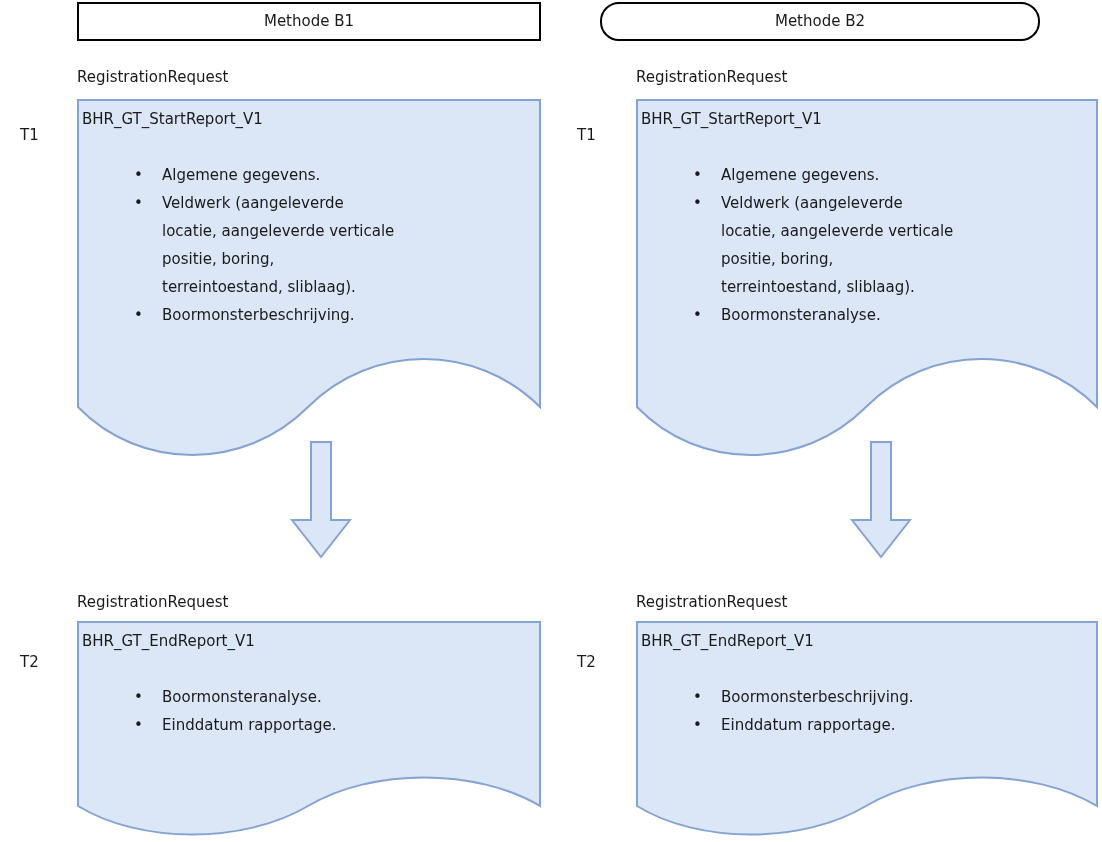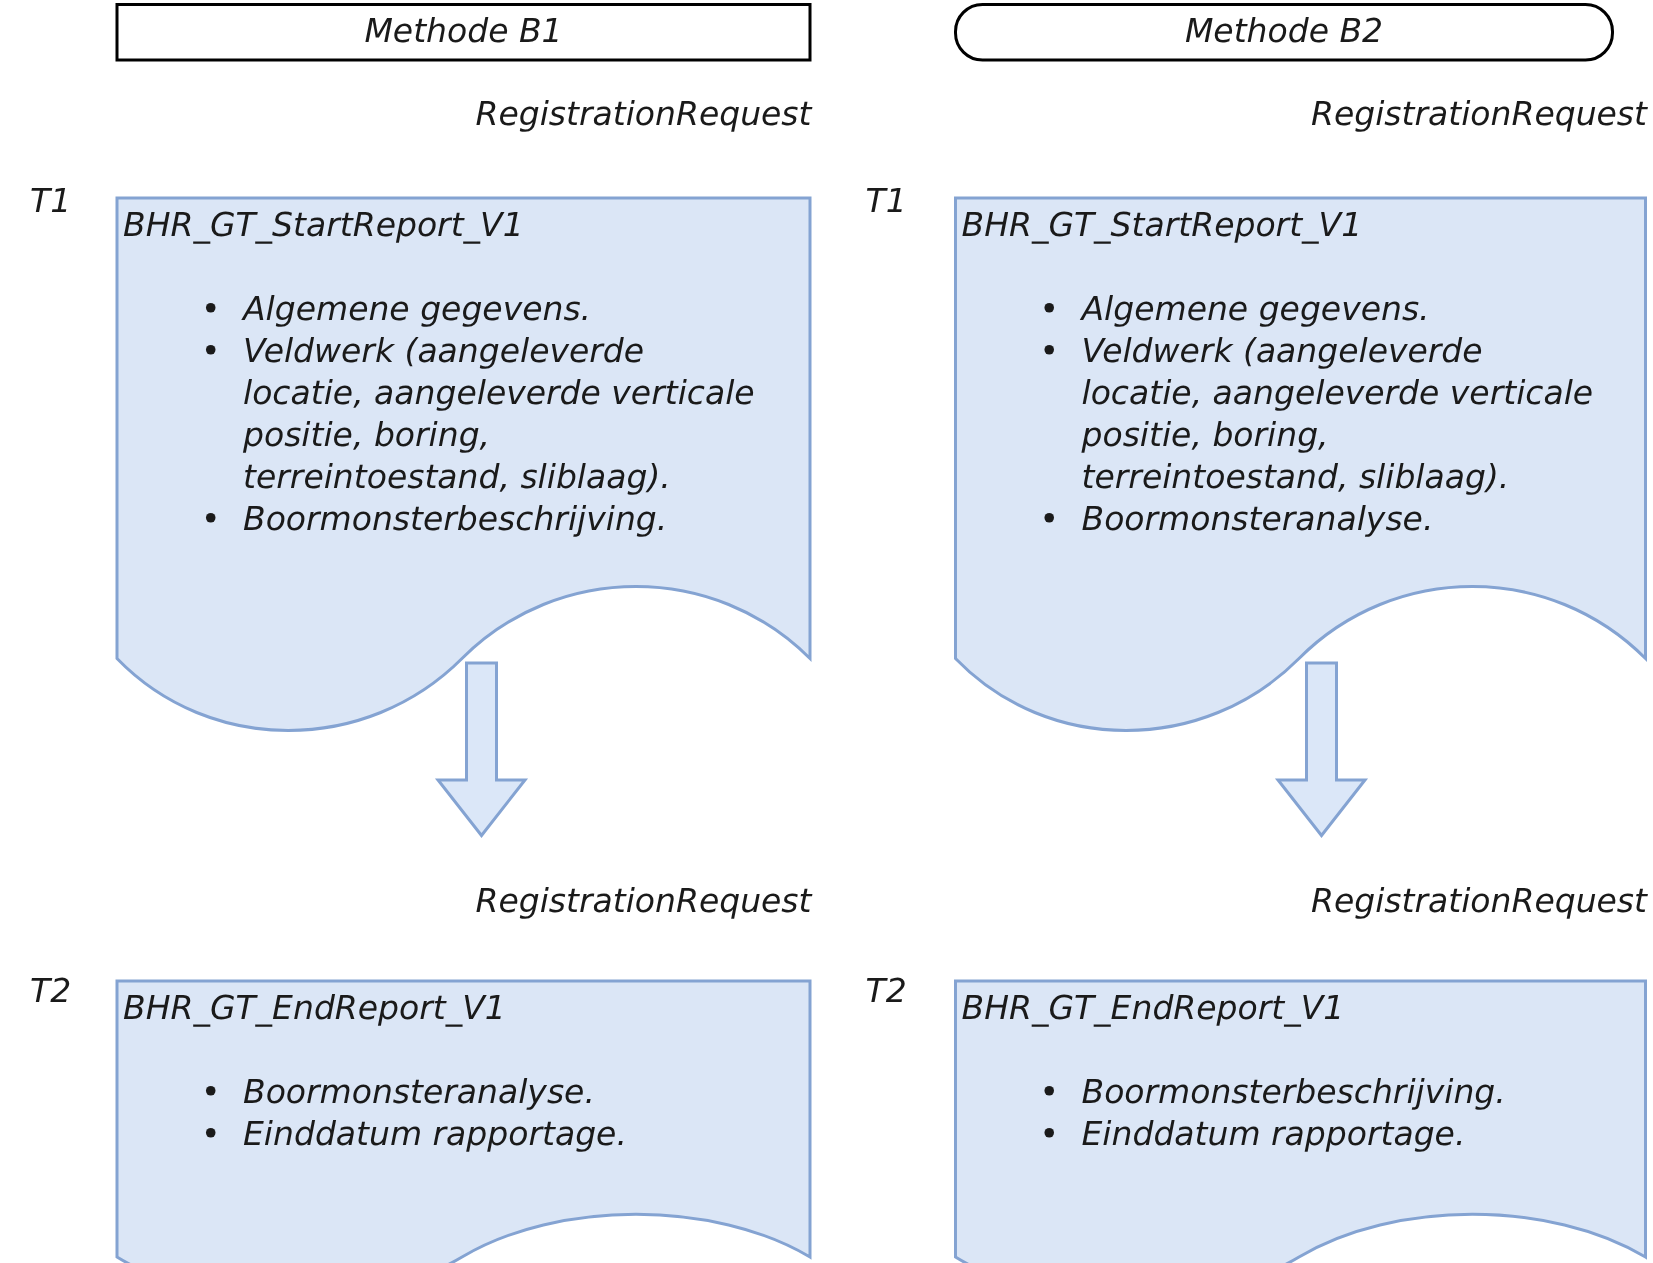--- a/index.html
+++ b/index.html
@@ -9,29 +9,29 @@
     --arrow-border:#84a3d2;
     --header-border:#000000;
     --text-color:#1a1a1a;
     --bg:#ffffff;
   }
   *{margin:0;padding:0;box-sizing:border-box;}
   html,body{background:var(--bg);}
   body{font-family:"DejaVu Sans","Liberation Sans",sans-serif;color:var(--text-color);}
   .canvas{
     position:relative;width:1102px;height:842px;background:var(--bg);
-    overflow:hidden;font-size:22px;line-height:28px;font-style:italic;
+    overflow:hidden;font-size:15px;line-height:28px;
   }
   .abs{position:absolute;}
   .header-box{
     width:464px;height:39px;background:#ffffff;border:2px solid var(--header-border);
     text-align:center;line-height:35px;
   }
-  .reg-label{width:464px;height:28px;text-align:right;}
-  .doc{width:464px;margin-top:32px;}
+  .reg-label{width:464px;height:28px;text-align:left;}
+  .doc{width:464px;}
   .doc-svg{position:absolute;left:0;top:0;overflow:visible;display:block;}
   .doc-path{fill:var(--doc-fill);stroke:var(--doc-border);stroke-width:2;}
   .doc-content{position:relative;}
   .doc-title{padding:6px 6px 0 5px;white-space:nowrap;}
   ul.bullets{list-style:none;margin:28px 0 0 0;padding:0;}
   ul.bullets li{
     position:relative;margin-left:85px;width:368px;white-space:pre-line;
   }
   ul.bullets li::before{
     content:"\2022";position:absolute;left:-28px;top:0;
@@ -84,21 +84,21 @@
     </svg>
     <div class="doc-content">
       <div class="doc-title">BHR_GT_EndReport_V1</div>
       <ul class="bullets">
         <li>Boormonsteranalyse.</li>
         <li>Einddatum rapportage.</li>
       </ul>
     </div>
   </div>
 
-  <div class="abs header-box" style="left:636px;top:2px;width:440px;border-radius:19px;">
+  <div class="abs header-box" style="left:600px;top:2px;width:440px;border-radius:19px;">
     <span>Methode B2</span>
   </div>
 
   <div class="abs reg-label" style="left:636px;top:63px;width:462px;">RegistrationRequest</div>
 
   <div class="abs t-label" style="left:577px;top:103px;">T1</div>
 
   <div class="abs doc" style="left:636px;top:99px;height:357px;width:462px;">
     <svg class="doc-svg" width="462" height="357" viewBox="0 0 464 357" preserveAspectRatio="none">
       <path class="doc-path" d="M1,1 L463,1 L463,308 C399,244 295,244 231,308 C167,372 63,372 1,308 Z"></path>

